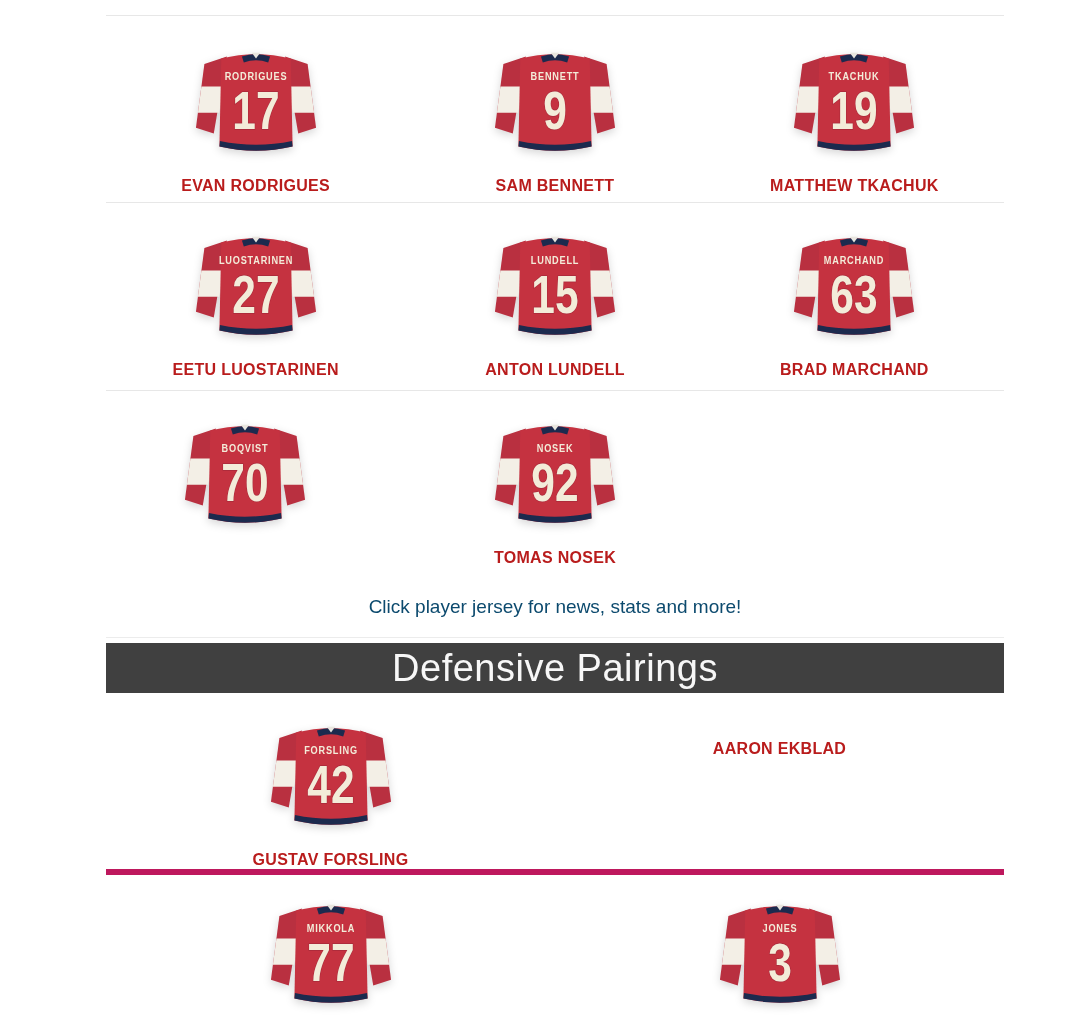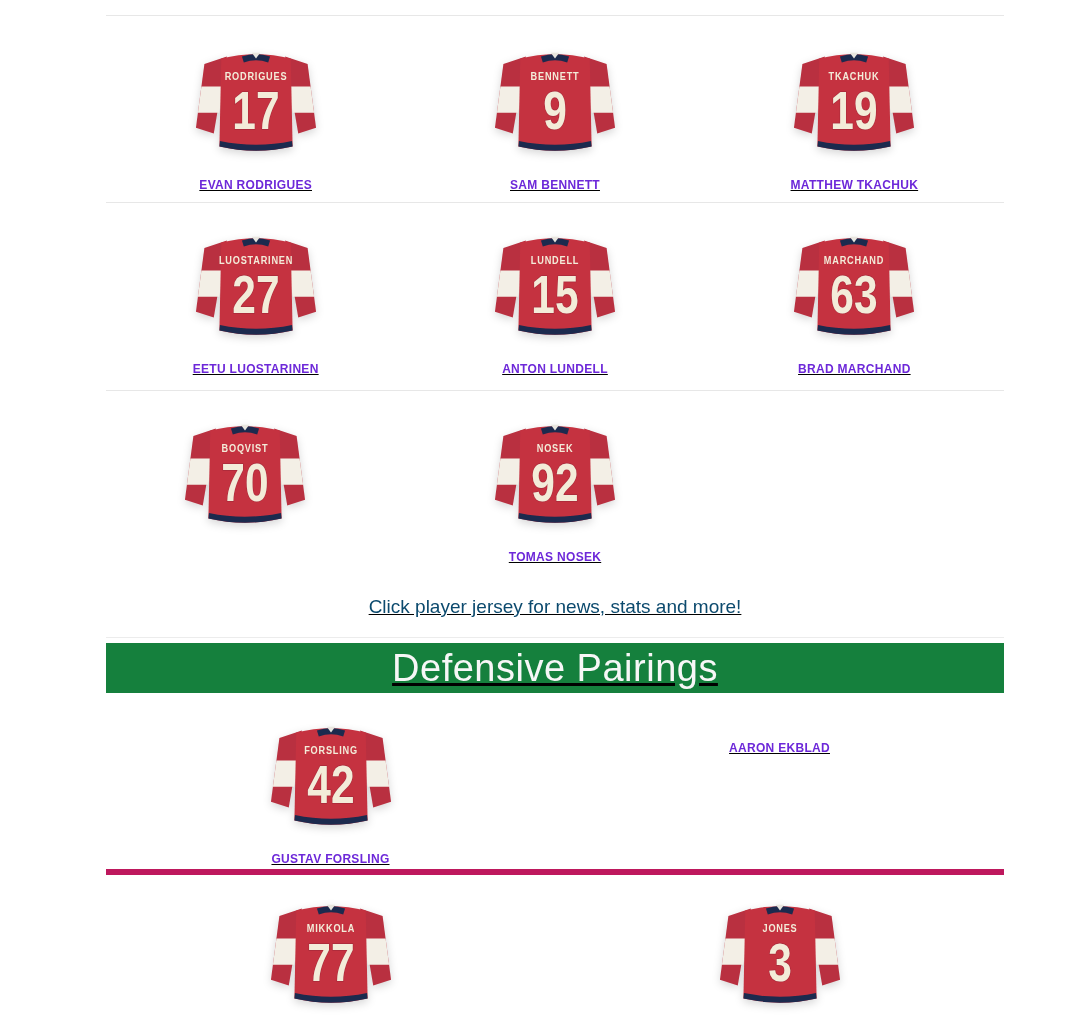--- a/index.html
+++ b/index.html
@@ -1,25 +1,25 @@
 <!DOCTYPE html>
 <html><head>
 <meta charset="utf-8">
 <style>
   html,body{margin:0;padding:0;}
   body{
     width:1080px;height:1024px;overflow:hidden;background:#ffffff;
     font-family:"Liberation Sans", sans-serif;
   }
-  .container{margin-left:106px;width:898px;text-decoration:underline;}
+  .container{margin-left:106px;width:898px;}
   .row3{display:grid;grid-template-columns:repeat(3,1fr);}
   .row2{display:grid;grid-template-columns:repeat(2,1fr);}
   .cell{text-align:center;}
   .pname{
-    font-size:12px;font-weight:bold;color:#6d28d9;letter-spacing:.3px;
+    font-size:16px;font-weight:bold;color:#b91c1c;letter-spacing:.3px;
     line-height:19px;white-space:nowrap;
   }
   .partial-row{height:15px;overflow:hidden;border-bottom:1px solid #e7e7e7;}
   .frow{border-bottom:1px solid #e7e7e7;}
   .frow.r1{padding:33px 0 7px 0;}
   .frow.r2{padding:30px 0 11px 0;}
   .frow.r3{padding:30px 0 0 0;border-bottom:none;gap:32px;}
   .drow1{padding:30px 0 0 0;border-bottom:6px solid #be185d;}
   .drow2{padding:26px 0 0 0;}
   .jersey{display:inline-block;width:122px;height:107px;cursor:pointer;}
@@ -30,21 +30,21 @@
     text-anchor:middle;font-family:"Liberation Sans",sans-serif;
   }
   .jnum{
     font-size:58px;font-weight:bold;fill:#f3ecd9;text-anchor:middle;
     stroke:#a8293a;stroke-width:1.4;paint-order:stroke;
     font-family:"Liberation Sans",sans-serif;
   }
   .note{margin-top:29px;text-align:center;font-size:19px;color:#0c4a6e;}
   .thin-rule{margin-top:19px;border-top:1px solid #ececec;height:0;}
   .banner{
-    margin-top:5px;height:50px;line-height:50px;background:#15803d;
+    margin-top:5px;height:50px;line-height:50px;background:#404040;
     color:#f7f7f7;font-size:38px;text-align:center;letter-spacing:.5px;
   }
 </style>
 </head>
 <body>
 
 <div class="container">
 
   <div class="partial-row row3">
   <div class="cell">

